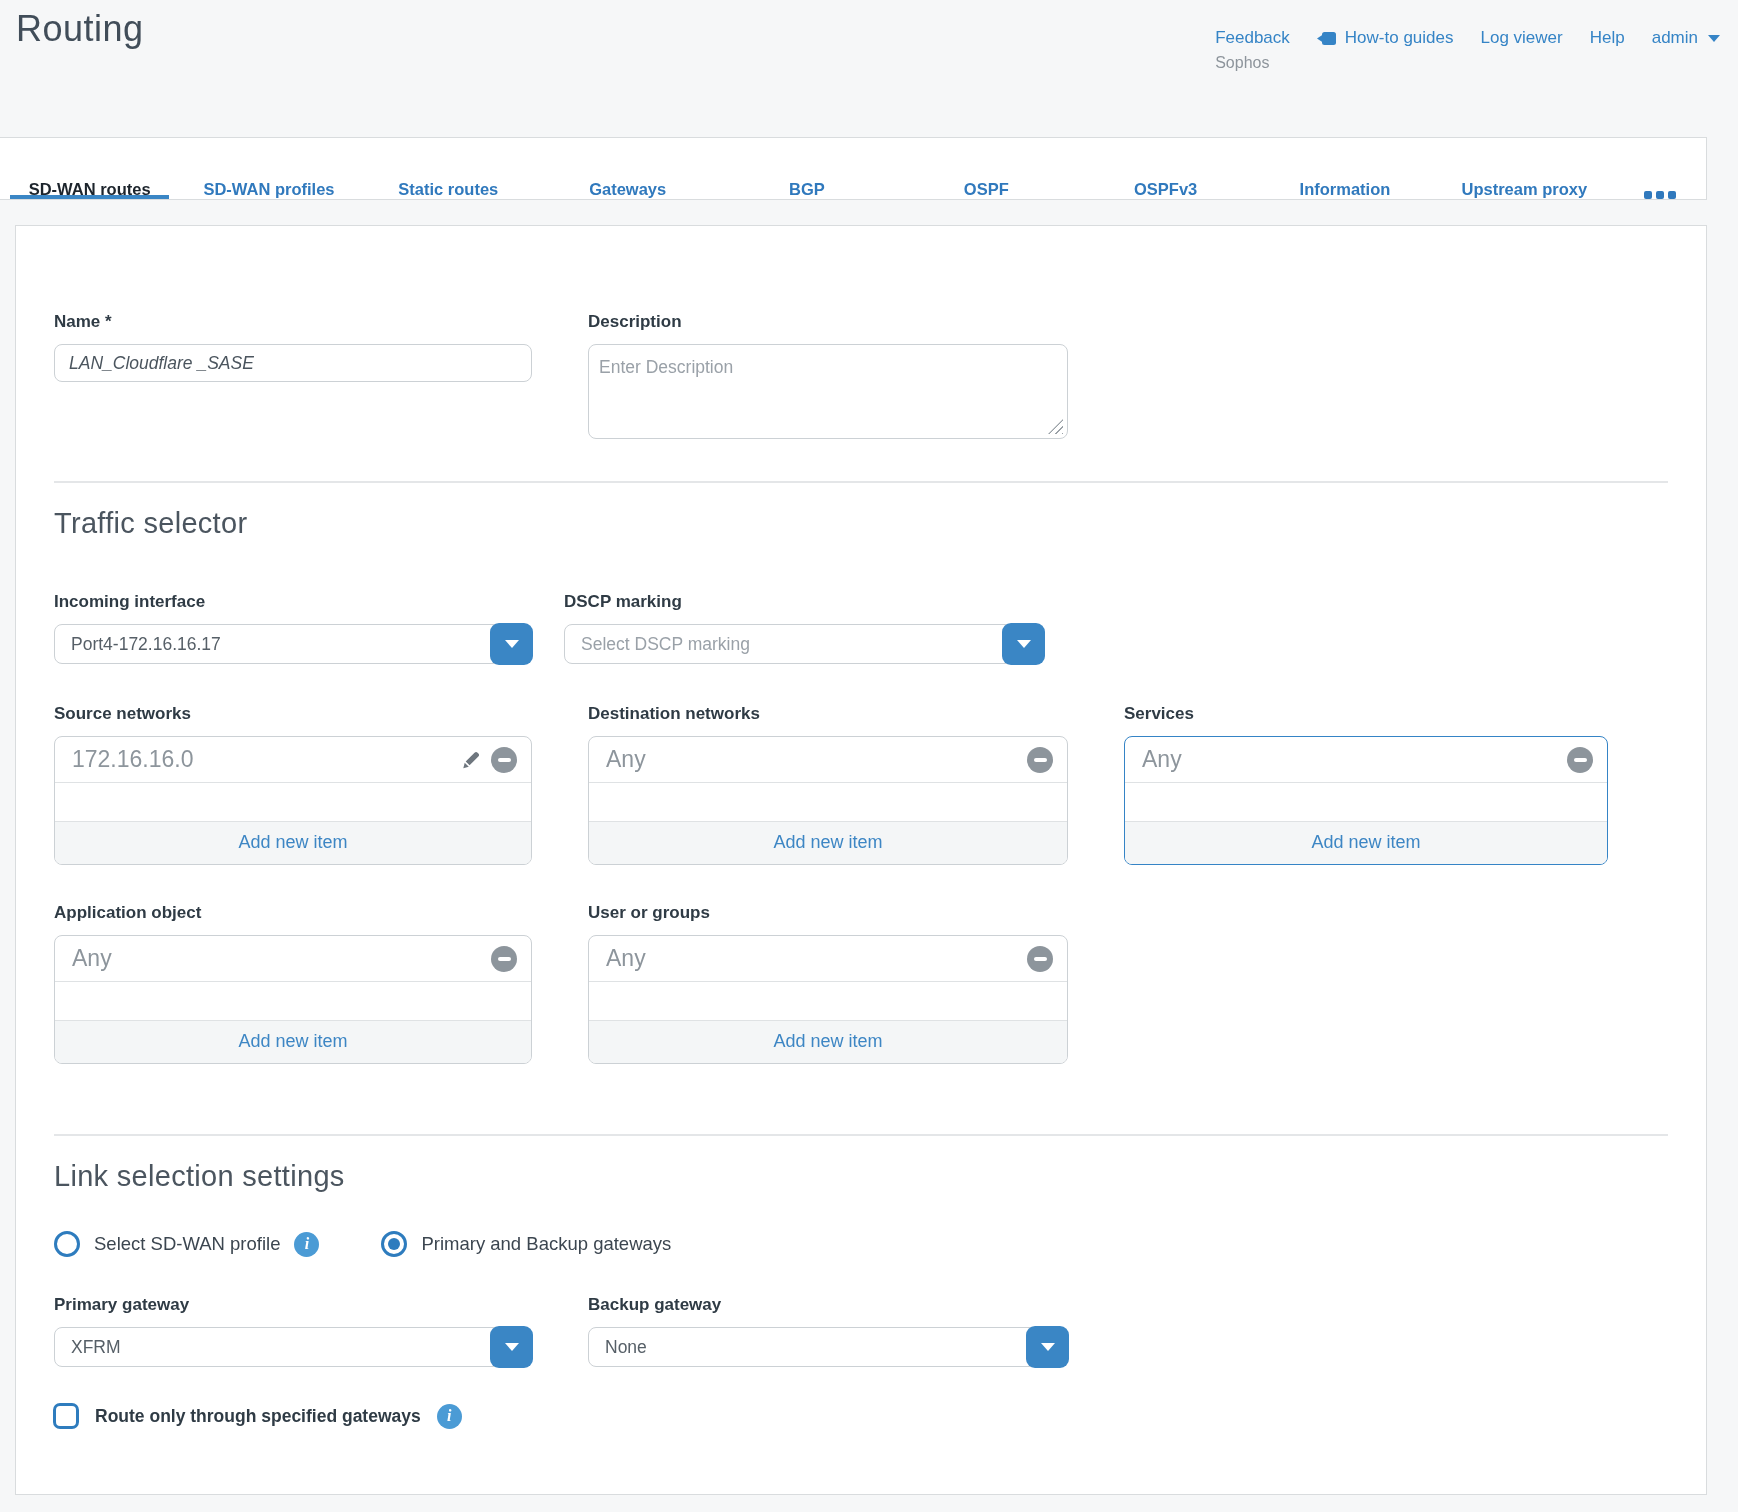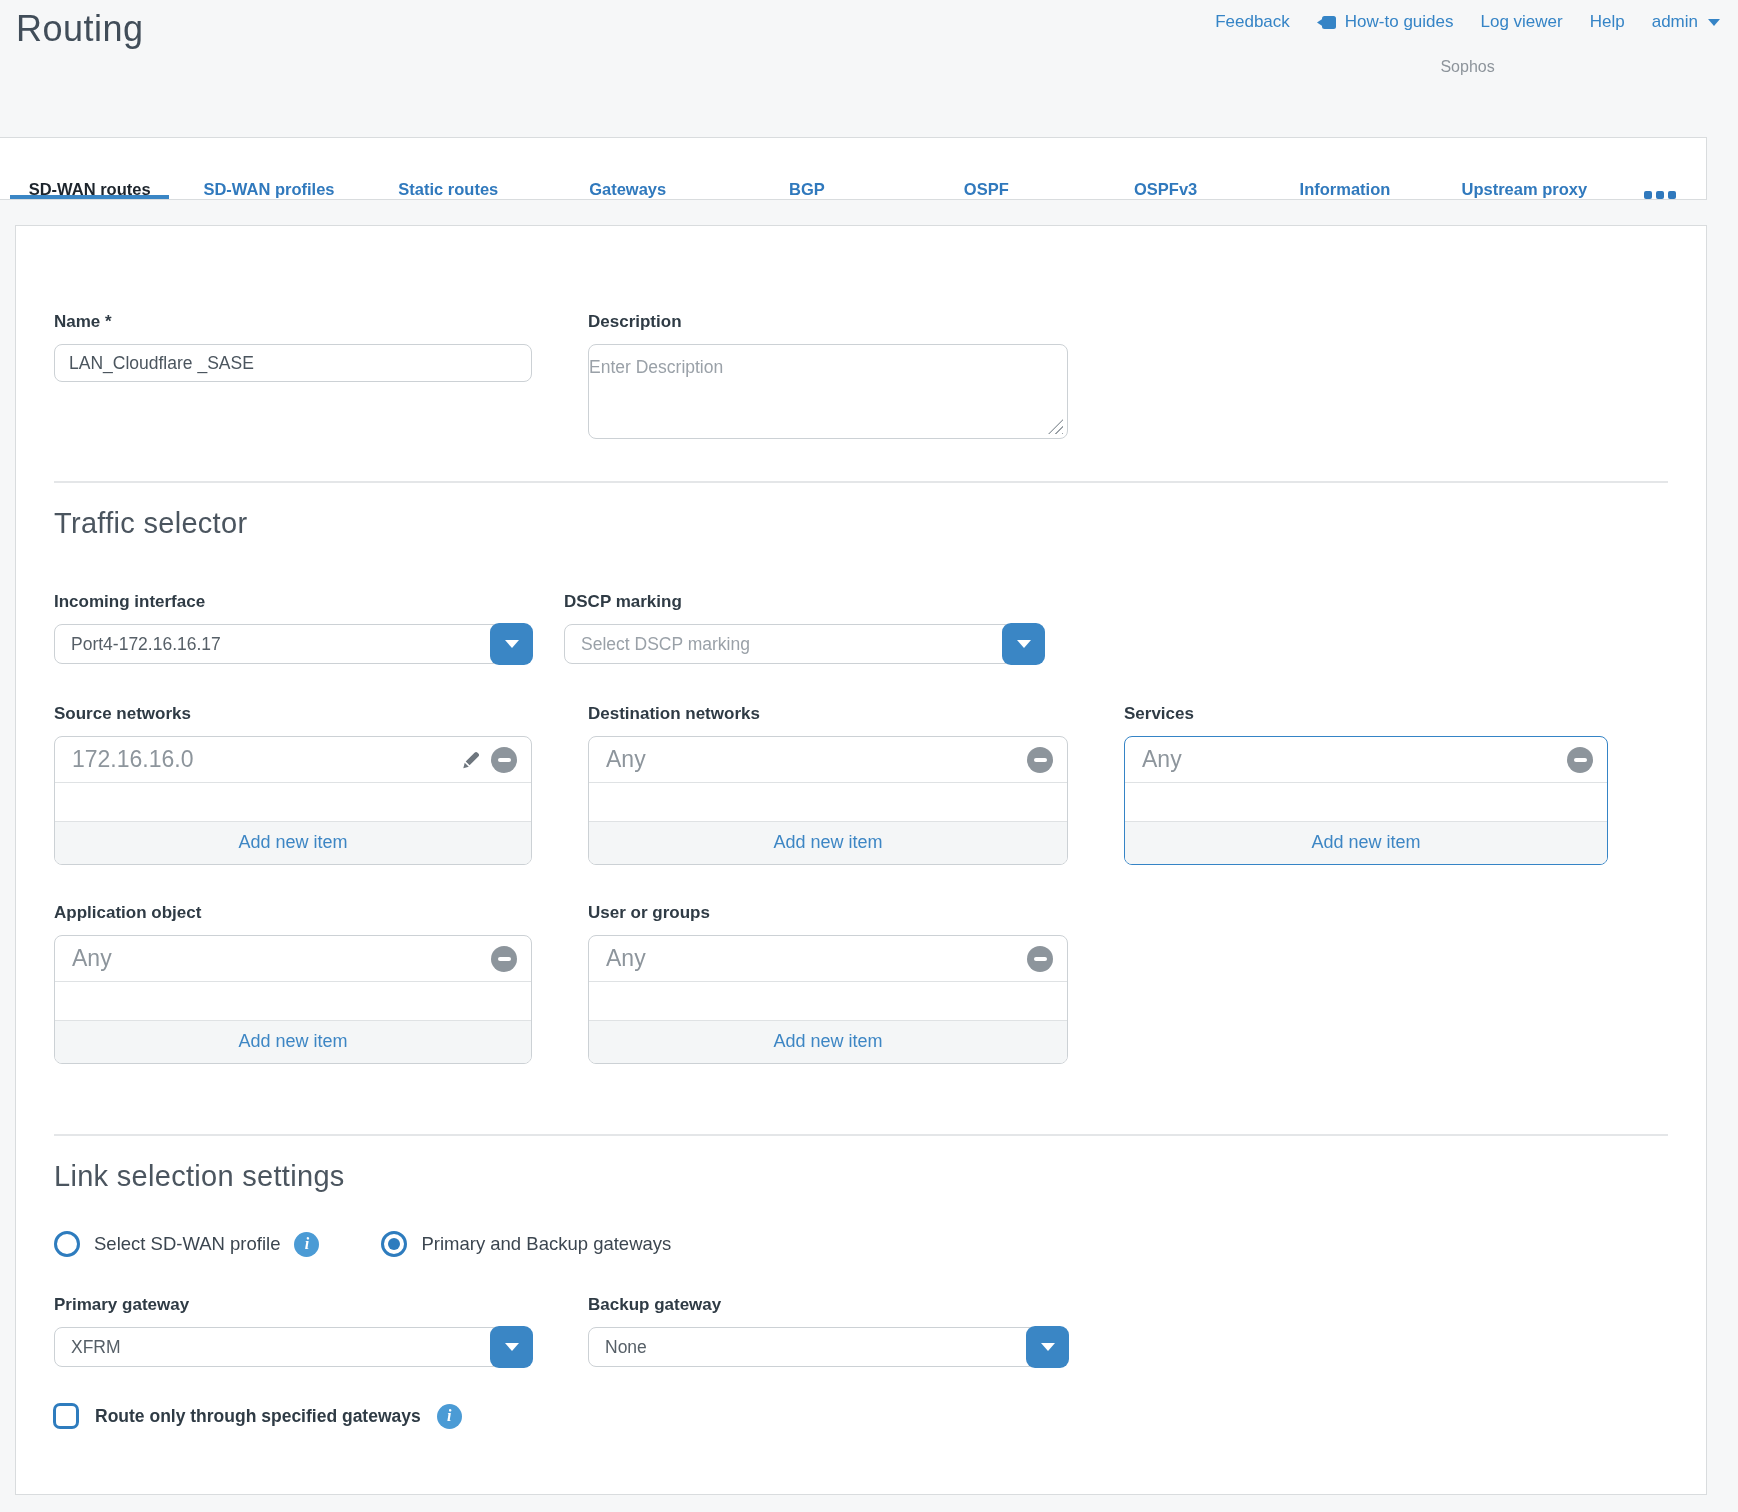--- a/index.html
+++ b/index.html
@@ -9,22 +9,22 @@
     background:#f6f7f8;
     color:#333e48;
   }
   
   .header { position:relative; height:137px; background:#f6f7f8; }
   .page-title {
     position:absolute; left:16px; top:8px;
     font-size:36px; font-weight:400; color:#414d59; letter-spacing:.5px;
   }
   .header-right {
-    position:absolute; top:12px; right:18px;
-    display:flex; flex-direction:column; align-items:center;gap:20px;
+    position:absolute; top:28px; right:18px;
+    display:flex; flex-direction:column; align-items:flex-start;
   }
   .top-links { display:flex; align-items:center; gap:27px; }
   .top-link {
     color:#3584c6; font-size:17px; text-decoration:none; cursor:pointer;
     display:flex; align-items:center; gap:8px; font-weight:400;
   }
   .caret-down {
     width:0; height:0; border-left:6px solid transparent; border-right:6px solid transparent;
     border-top:7px solid #3584c6; display:inline-block; margin-left:2px;
   }
@@ -55,26 +55,26 @@
   .panel {
     margin:25px 0 0 15px; width:1692px; height:1270px;
     background:#fff; border:1px solid #d9dcde;
     padding:86px 38px 0 38px;
   }
   .grid3 { display:grid; grid-template-columns:478px 480px 484px; column-gap:56px; }
   .field-label { font-size:17px; font-weight:700; color:#2f3b45; margin-bottom:12px; }
   .text-input {
     width:100%; height:38px; border:1px solid #ccd1d5; border-radius:8px;
     padding:0 14px; font-size:17.5px; color:#4b555e; background:#fff;
-    font-family:inherit; outline:none;
+    font-family:inherit; outline:none;font-style:italic;
   }
   .textarea-wrap { position:relative; }
   textarea.text-area {
     width:100%; height:95px; border:1px solid #ccd1d5; border-radius:8px;
-    padding:12px 0; font-size:17.5px; color:#4b555e; resize:none;
+    padding:12px 10px; font-size:17.5px; color:#4b555e; resize:none;
     font-family:inherit; outline:none; background:#fff;
   }
   textarea.text-area::placeholder { color:#9aa1a8; }
   .resize-handle {
     position:absolute; right:5px; bottom:9px; width:15px; height:15px;
     background:repeating-linear-gradient(135deg,#9aa1a7 0 1.5px,transparent 1.5px 5px);
     clip-path:polygon(100% 0,100% 100%,0 100%);
   }
   .divider { height:2px; background:#e4e6e8; margin-top:38px; }
   .divider.second { margin-top:70px; }

